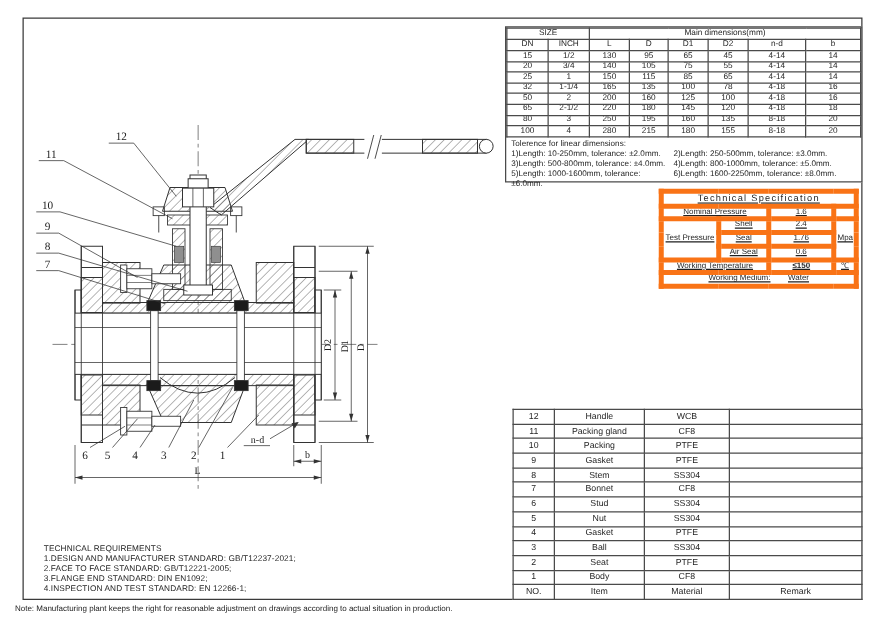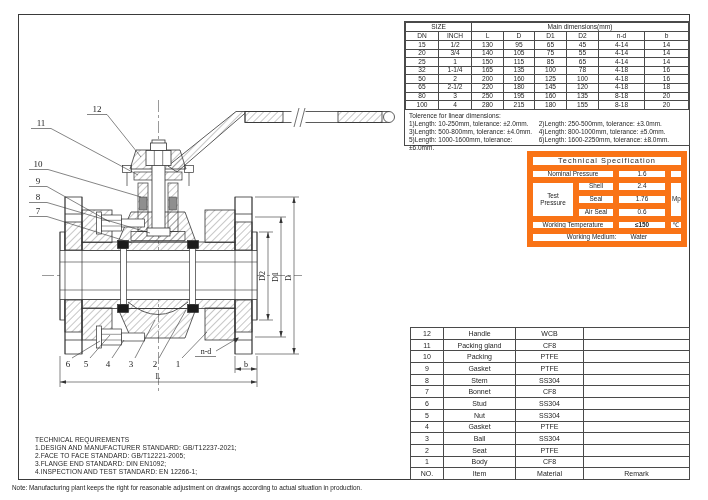--- a/index.html
+++ b/index.html
@@ -13,21 +13,21 @@
   #sizebox { left: 404px; top: 21px; width: 286px; height: 125px; border: 1px solid #4a4a4a; background: #fff; }
   table { border-collapse: collapse; table-layout: fixed; }
   #sizetable { width: 100%; font-size: 6.6px; text-align: center; }
   #sizetable td { border: 1px solid #4a4a4a; height: 8.6px; line-height: 1; padding: 0; overflow: hidden; }
   #sizetable tr.hdr td { height: 9px; }
   .tolblock { padding: 2px 4px 0 4px; font-size: 6.5px; line-height: 8px; }
   .tolgrid { display: grid; grid-template-columns: 47% 53%; }
 
   
   #spectable { left: 527px; top: 151px; width: 160px; height: 80px; font-size: 6.4px; text-align: center; background: #fff; }
-  #spectable td { border: 6px solid #f97316; padding: 0 1px; line-height: 1.05; overflow: hidden; }
+  #spectable td { border: 4px solid #f97316; padding: 0 1px; line-height: 1.05; overflow: hidden; text-decoration: underline; }
   #spectable .title { font-size: 7.4px; letter-spacing: 1px; height: 11px; }
   .bold { font-weight: bold; }
   .medrow { display: flex; justify-content: center; gap: 14px; }
 
   
   #partstable { left: 410px; top: 327px; width: 280px; height: 153px; font-size: 7px; text-align: center; background: #fff; }
   #partstable td { border: 1px solid #4a4a4a; padding: 0; line-height: 1; overflow: hidden; }
 
   
   #techreq { left: 35px; top: 436px; font-size: 6.6px; line-height: 8px; letter-spacing: 0.1px; }

